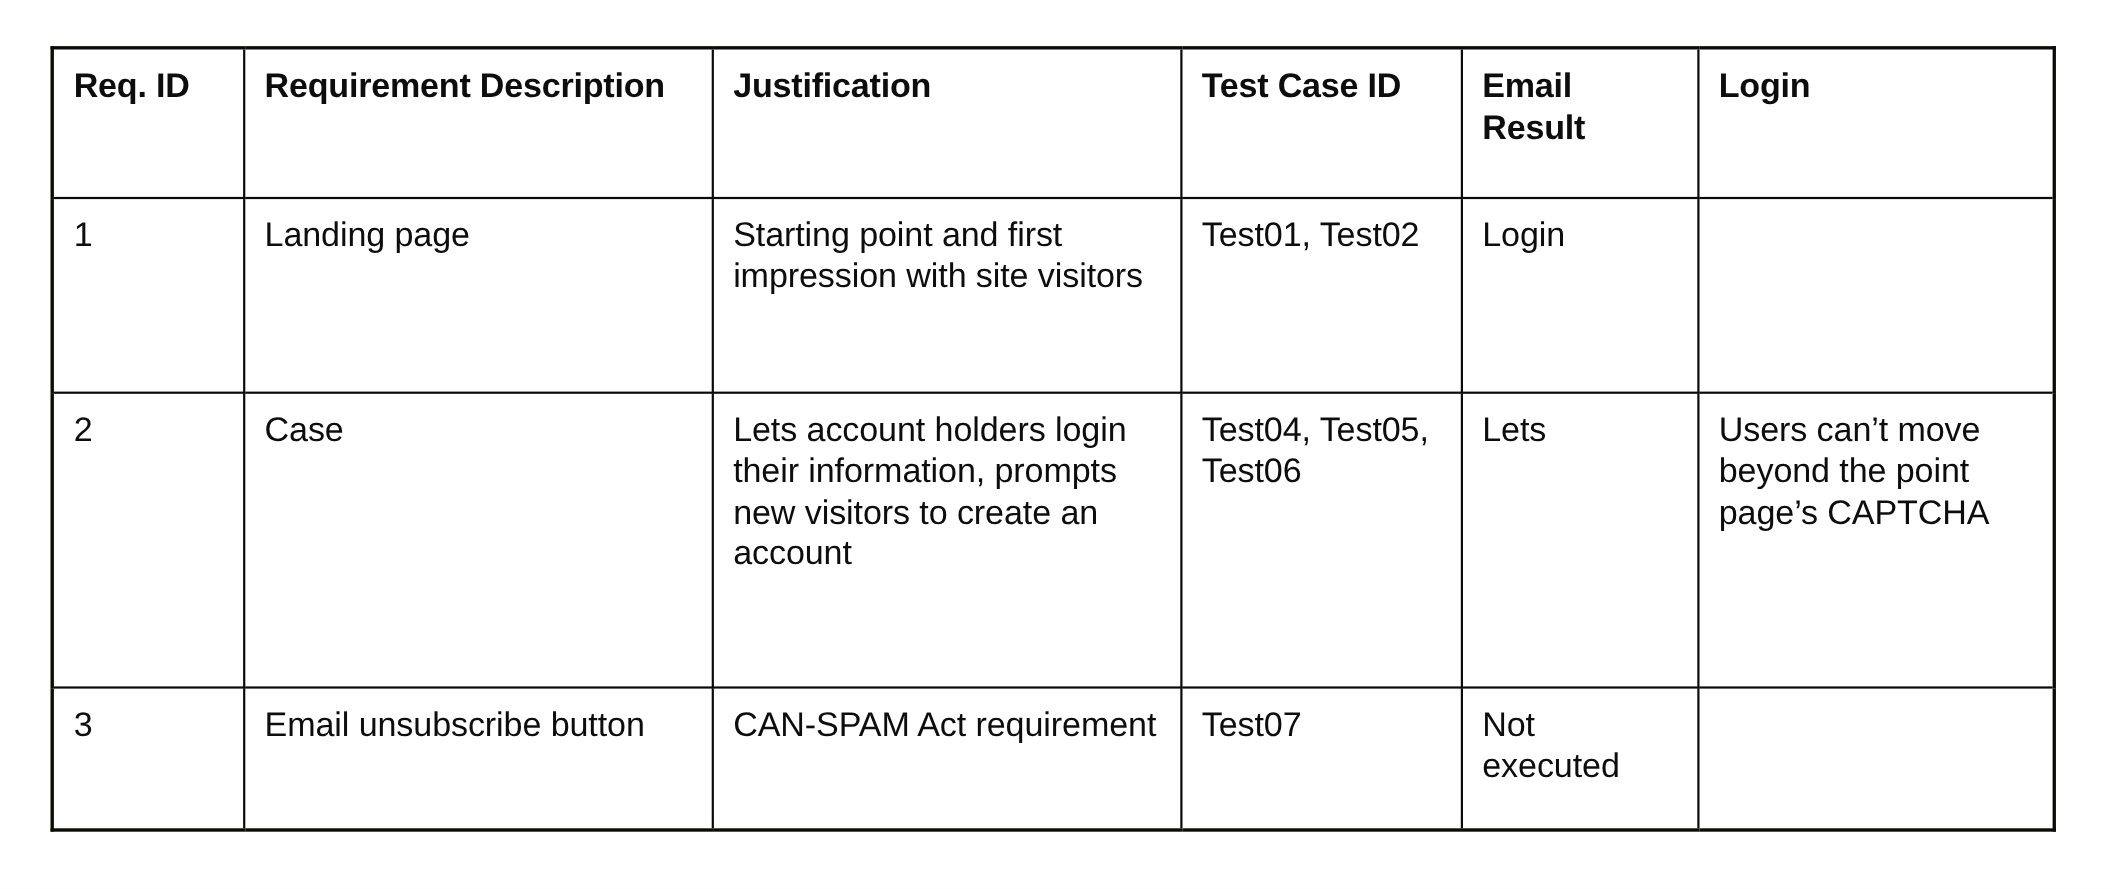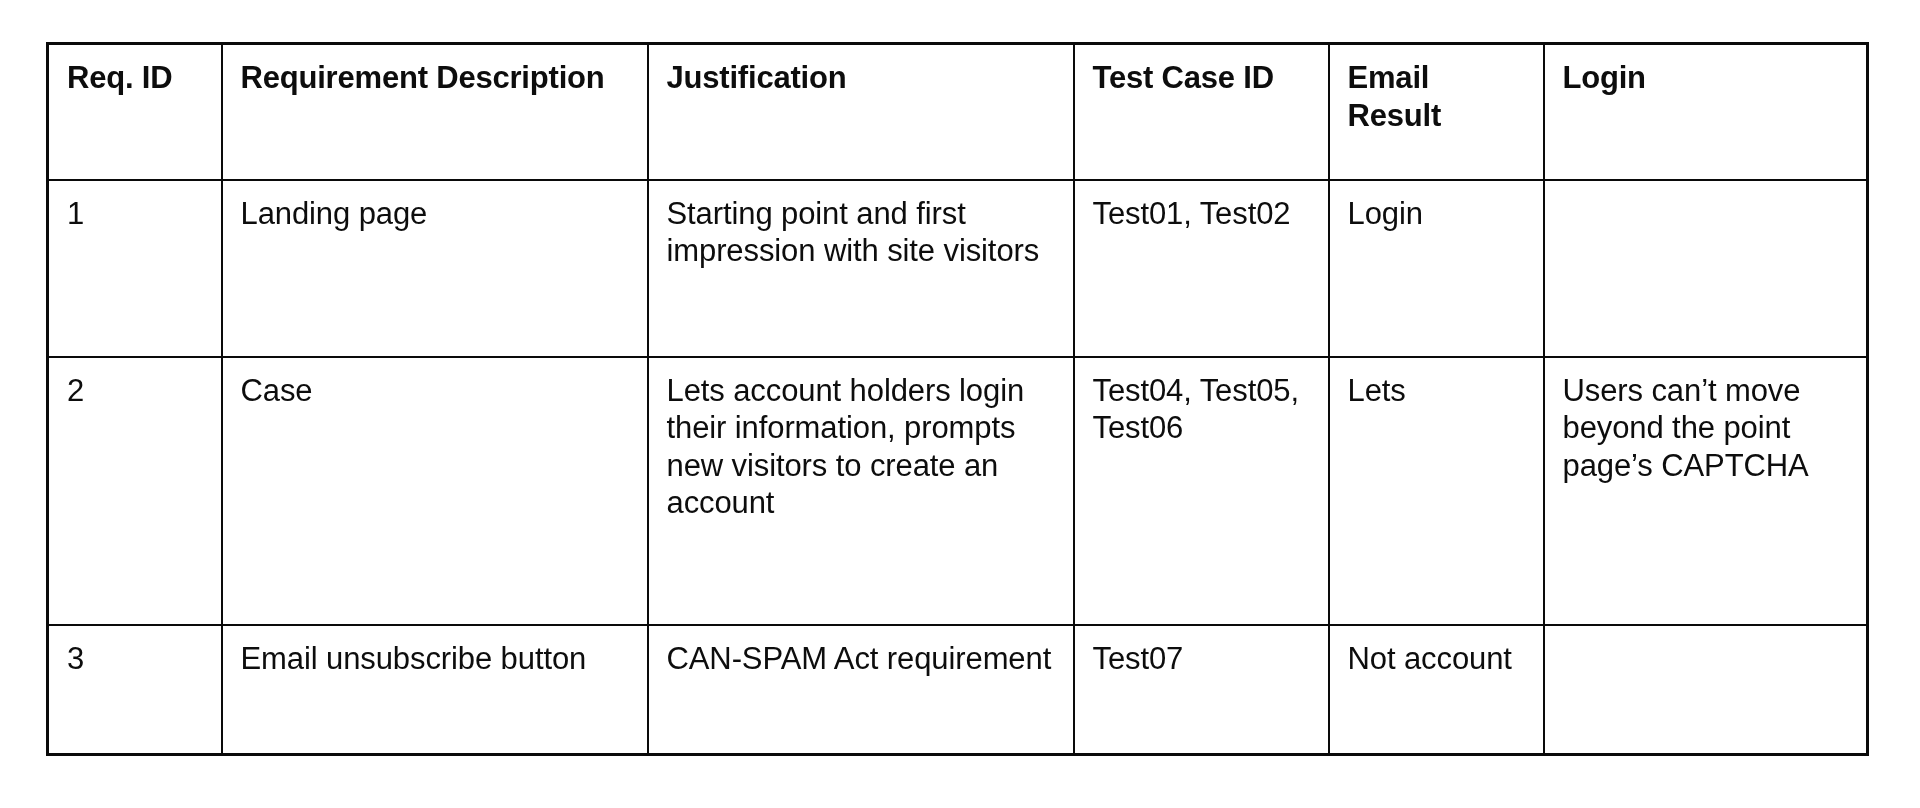--- a/index.html
+++ b/index.html
@@ -184,21 +184,21 @@
           <td>
             <span class="cell-text">Email unsubscribe button</span>
           </td>
           <td>
             <span class="cell-text">CAN-SPAM Act requirement</span>
           </td>
           <td>
             <span class="cell-text">Test07</span>
           </td>
           <td>
-            <span class="cell-text">Not account</span>
+            <span class="cell-text">Not executed</span>
           </td>
           <td>
             <span class="cell-text empty-cell"></span>
           </td>
         </tr>
       </tbody>
     </table>
   </div>
 </div>
 

